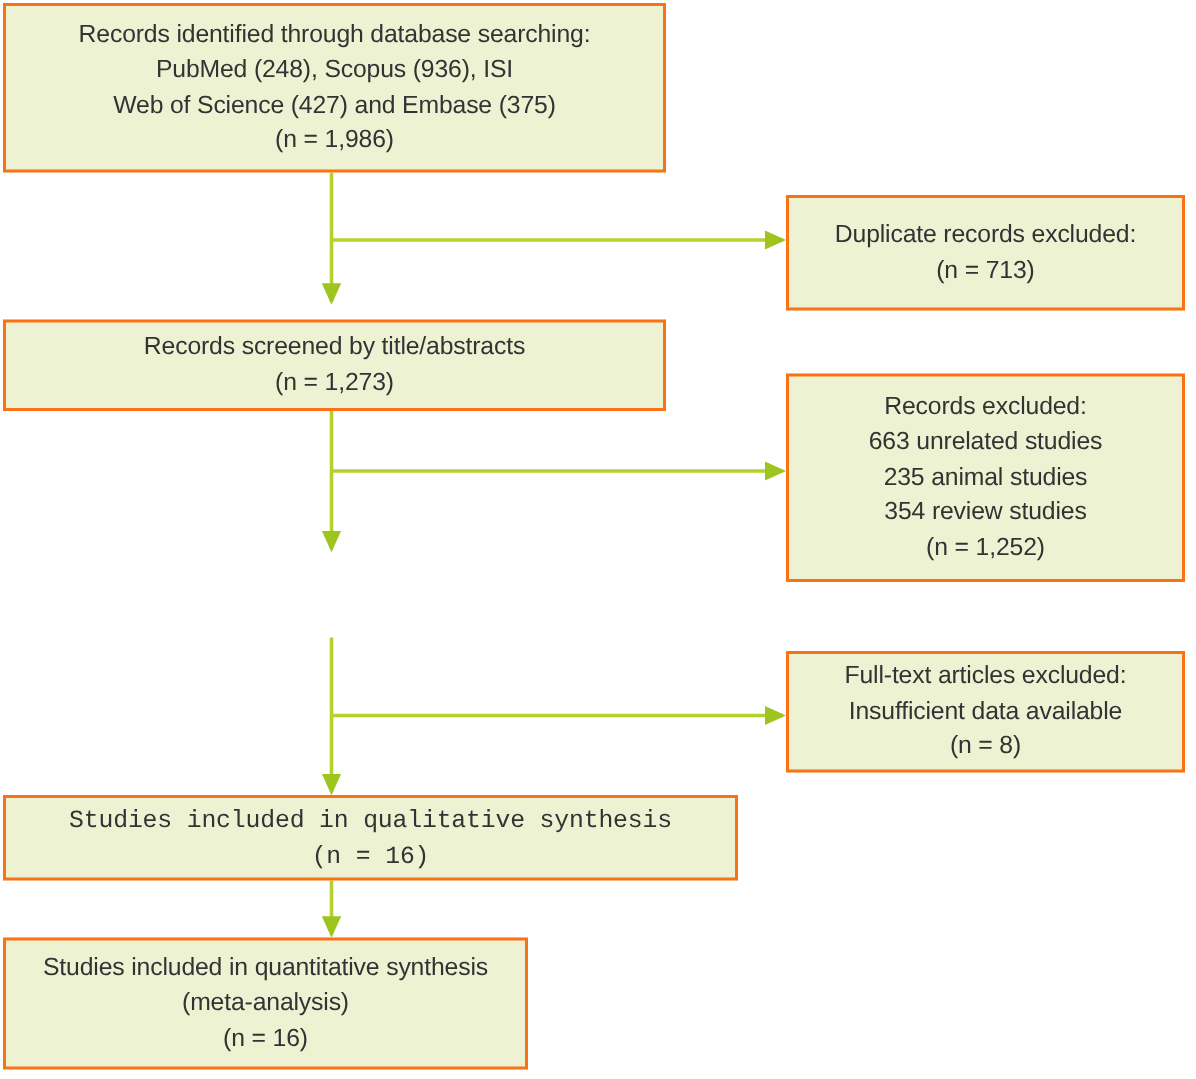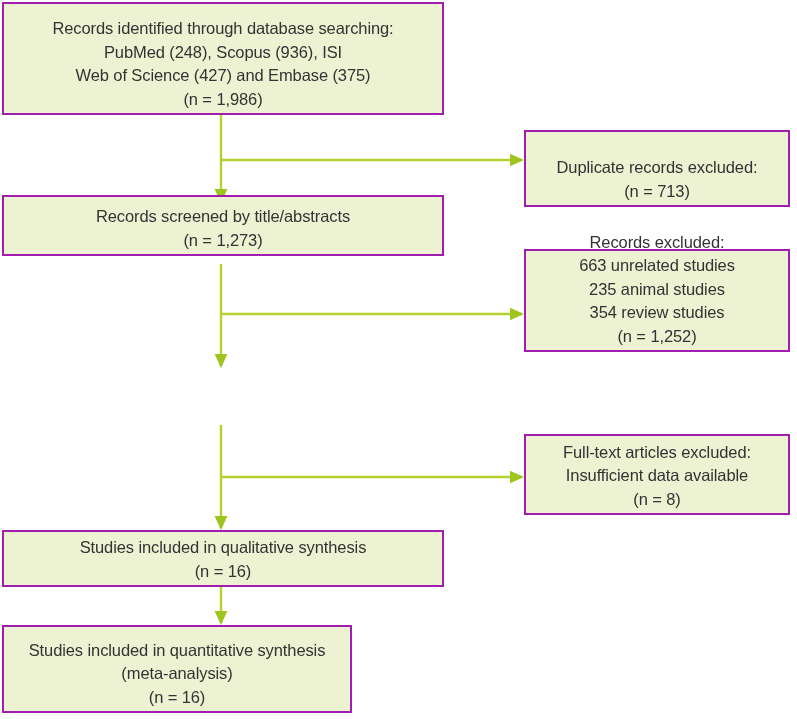--- a/index.html
+++ b/index.html
@@ -24,41 +24,41 @@
     position: absolute;
     left: 0; top: 0;
     width: 797px;
     height: 719px;
     pointer-events: none;
   }
   .node {
     position: absolute;
     box-sizing: border-box;
     background: #edf2d3;
-    border: 2px solid #a21caf;
+    border: 2px solid #f97316;
     display: flex;
-    align-items: flex-end;
+    align-items: center;
     justify-content: center;
     text-align: center;
     color: #333333;
     font-size: 16.5px;
     line-height: 1.42;
     letter-spacing: -0.1px;
     white-space: pre-line;
     padding: 2px 6px;
   }
   
   .n1 { left: 2px;  top: 2px;   width: 442px; height: 113px; }
-  .n2 { left: 2px;  top: 195px; width: 442px; height: 61px; }
+  .n2 { left: 2px;  top: 213px; width: 442px; height: 61px; }
   .n3 { left: 2px;  top: 368px; width: 442px; height: 57px; }
-  .n4 { left: 2px;  top: 530px; width: 442px; height: 57px; }
+  .n4 { left: 2px;  top: 530px; width: 490px; height: 57px; font-family: Liberation Mono, monospace; }
   .n5 { left: 2px;  top: 625px; width: 350px; height: 88px; }
   
   .e1 { left: 524px; top: 130px; width: 266px; height: 77px; }
-  .e2 { left: 524px; top: 249px; width: 266px; height: 103px; }
+  .e2 { left: 524px; top: 249px; width: 266px; height: 139px; }
   .e3 { left: 524px; top: 434px; width: 266px; height: 81px; }
 </style>
 </head>
 <body>
 
 <div id="diagram">
 
   <svg class="connectors" viewBox="0 0 797 719" width="797" height="719" xmlns="http://www.w3.org/2000/svg">
     <defs>
       <marker id="arrow" viewBox="0 0 10 10" refX="8.5" refY="5" markerWidth="6" markerHeight="6" orient="auto-start-reverse">

